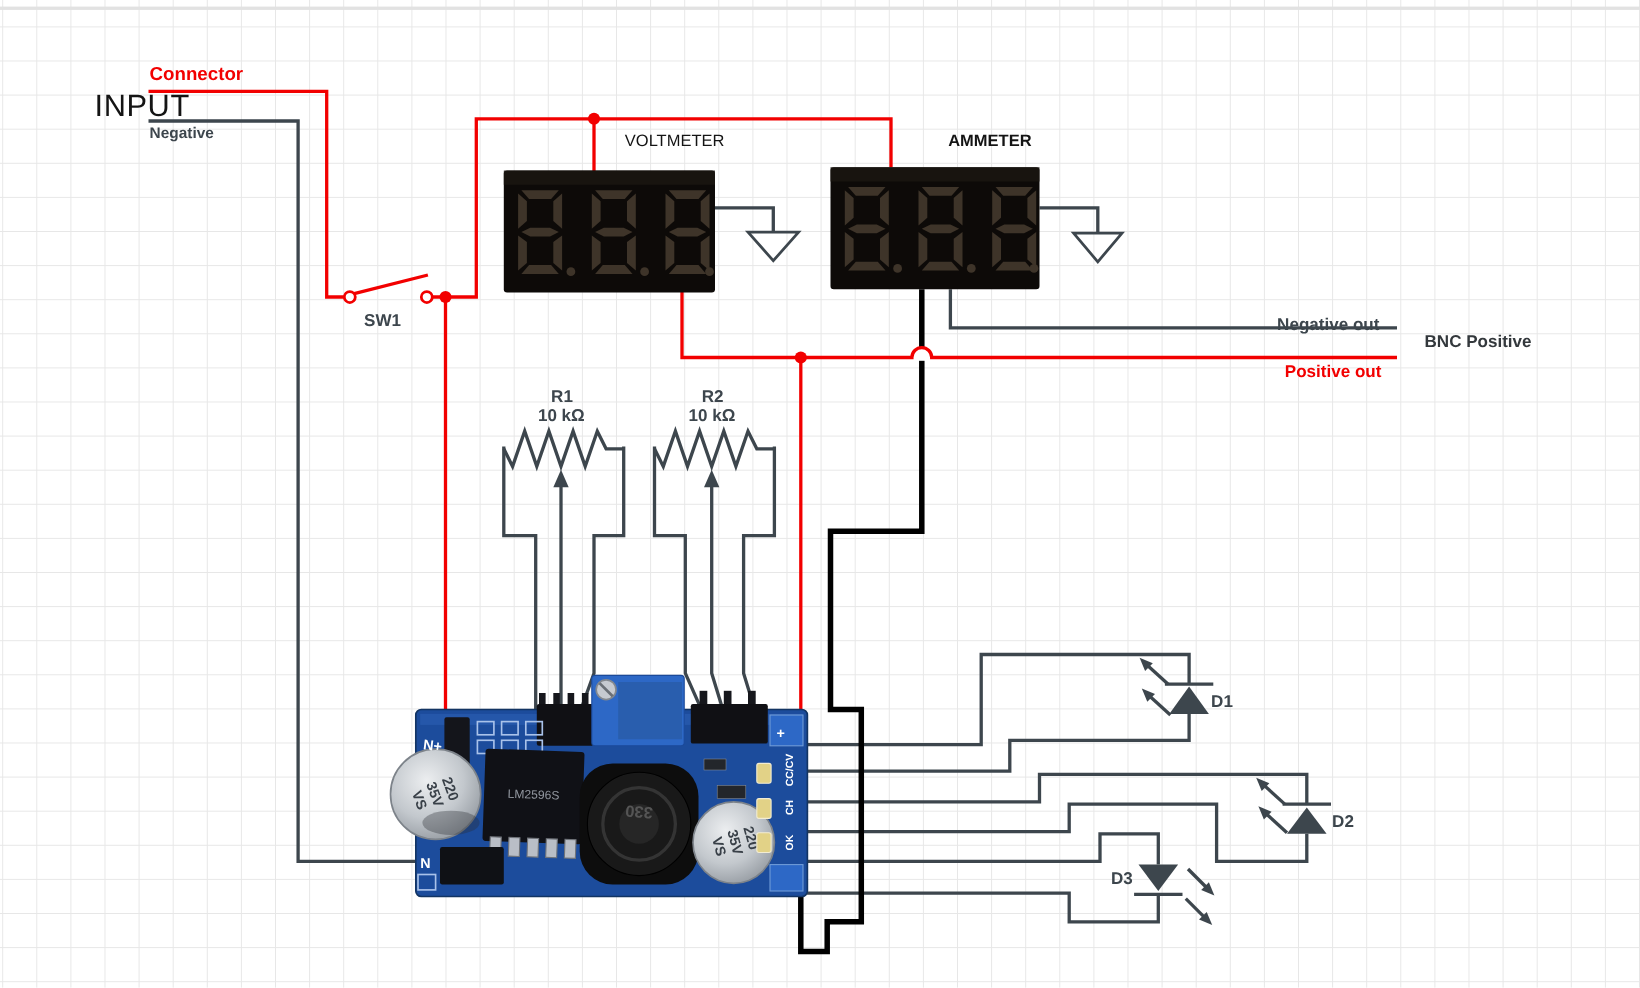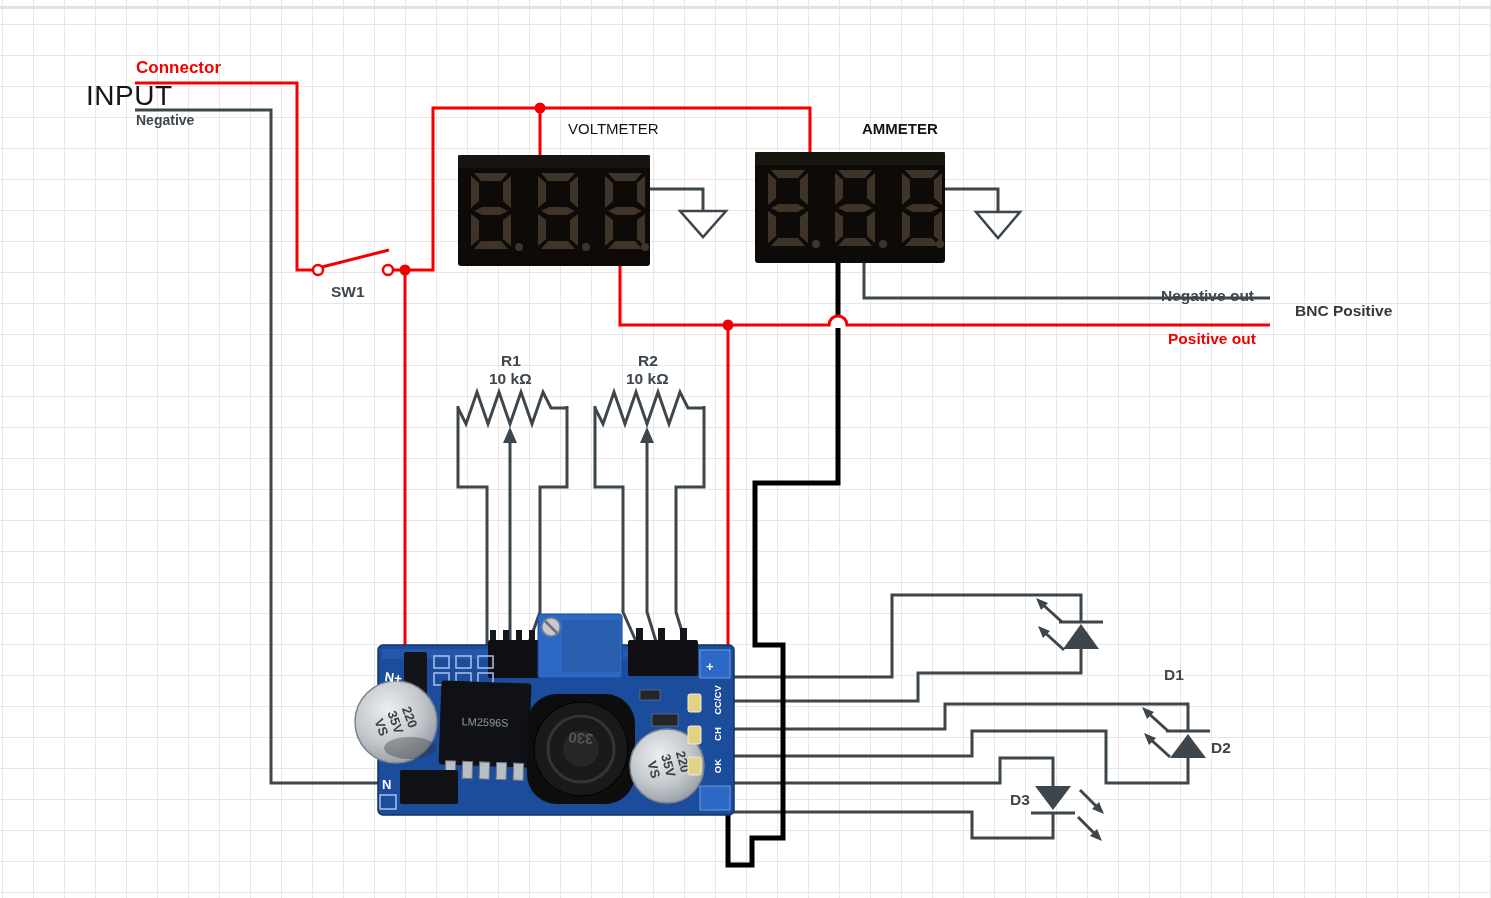--- a/index.html
+++ b/index.html
@@ -276,16 +276,16 @@
 
   <div class="lbl" style="left:501px;top:353px;">R1</div>
   <div class="lbl" style="left:489px;top:371px;">10 kΩ</div>
   <div class="lbl" style="left:638px;top:353px;">R2</div>
   <div class="lbl" style="left:626px;top:371px;">10 kΩ</div>
 
   <div class="lbl" style="left:1161px;top:288px;">Negative out</div>
   <div class="lbl" style="left:1295px;top:303px;color:#33383c;">BNC Positive</div>
   <div class="lbl red" style="left:1134px;top:331px;margin-left:34px;">Positive out</div>
 
-  <div class="lbl" style="left:1164px;top:631px;margin-top:36px;">D1</div>
+  <div class="lbl" style="left:1101px;top:631px;">D1</div>
   <div class="lbl" style="left:1211px;top:740px;text-align:right;">D2</div>
   <div class="lbl" style="left:1010px;top:792px;text-align:center;">D3</div>
 </div>
 
 </body></html>

